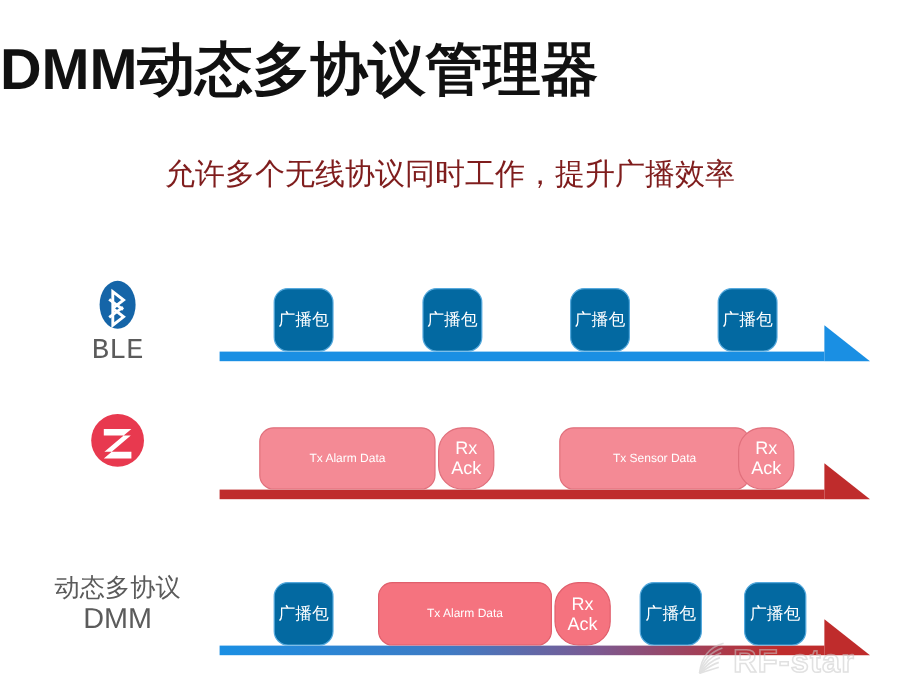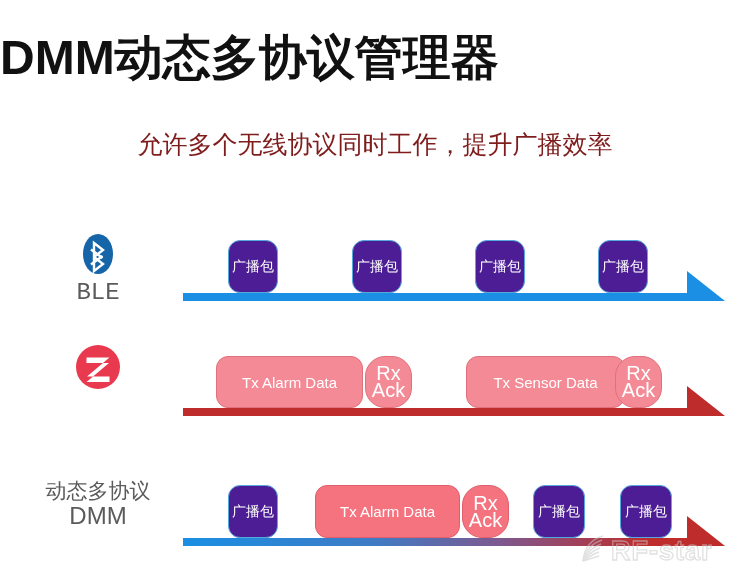--- a/index.html
+++ b/index.html
@@ -123,39 +123,39 @@
   
   .pkt {
     position: absolute;
     box-sizing: border-box;
     border-radius: 12px;
     display: flex;
     align-items: center;
     justify-content: center;
     text-align: center;
     color: #ffffff;
-    font-size: 15px;
+    font-size: 10px;
     line-height: 17px;
     font-weight: 500;
     white-space: pre-line;
   }
   .pkt.blue {
-    background: #4c1d95;
+    background: #0369a1;
     border: 1.5px solid #55a9dd;
   }
   .pkt.red {
     background: #f5737f;
     border: 1.5px solid #e05f6c;
   }
   .pkt.pink {
     background: #f48a95;
     border: 1.5px solid #e0707c;
   }
   .pkt.cn { font-size: 14px; }
-  .pkt.two { font-size: 20px; line-height: 17px; border-radius: 20px; }
+  .pkt.two { font-size: 15px; line-height: 17px; border-radius: 20px; }
 
   
   .watermark {
     position: absolute;
     left: 575px;
     top: 527px;
     width: 170px;
     height: 46px;
     opacity: 0.55;
     pointer-events: none;

